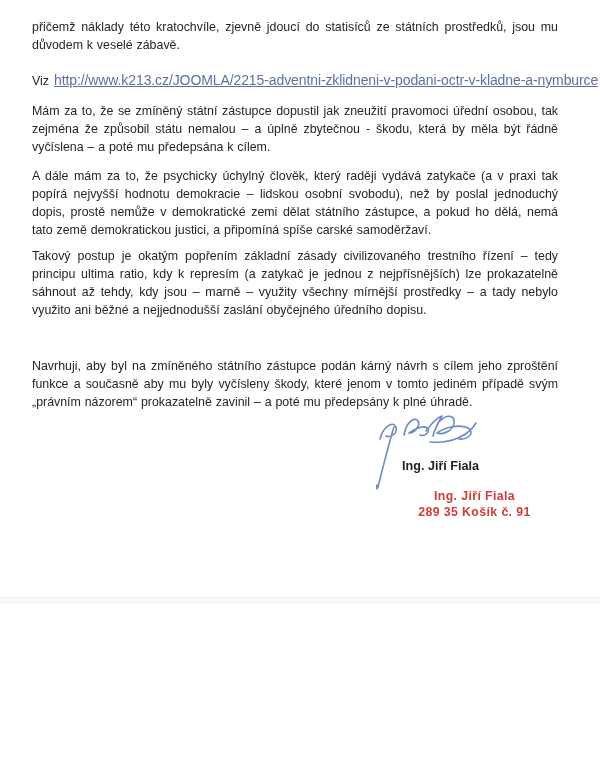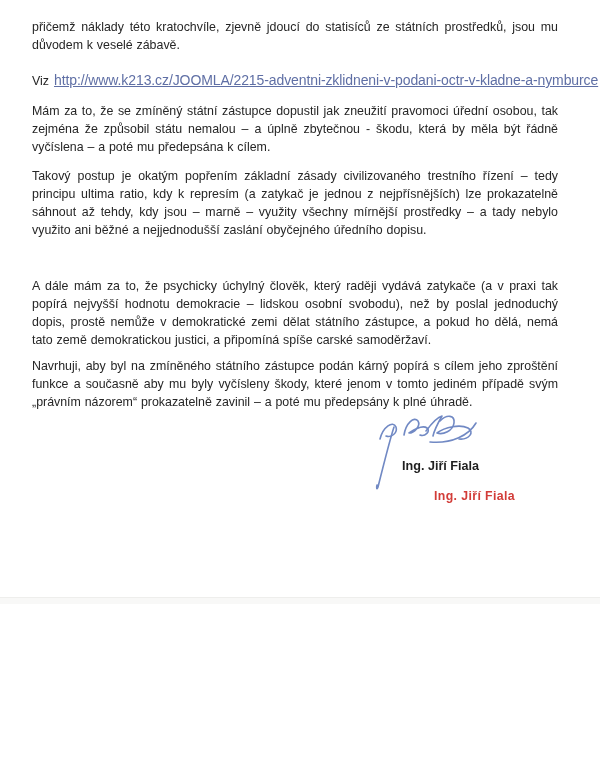--- a/index.html
+++ b/index.html
@@ -91,38 +91,39 @@
 <body>
 
 <div class="page">
 
   <p class="para p1">přičemž náklady této kratochvíle, zjevně jdoucí do statisíců ze státních prostředků, jsou mu důvodem k veselé zábavě.</p>
 
   <p class="para vizline"><span class="viz-prefix">Viz</span><a class="link">http://www.k213.cz/JOOMLA/2215-adventni-zklidneni-v-podani-octr-v-kladne-a-nymburce</a></p>
 
   <p class="para p2">Mám za to, že se zmíněný státní zástupce dopustil jak zneužití pravomoci úřední osobou, tak zejména že způsobil státu nemalou – a úplně zbytečnou -  škodu, která by měla být řádně vyčíslena – a poté mu předepsána k cílem.</p>
 
+  <p class="para p3">A dále mám za to, že psychicky úchylný člověk, který raději vydává zatykače (a v praxi tak popírá nejvyšší hodnotu demokracie – lidskou osobní svobodu), než by poslal jednoduchý dopis, prostě nemůže v demokratické zemi dělat státního zástupce, a pokud ho dělá, nemá tato země demokratickou justici, a připomíná spíše carské samoděržaví.</p>
+
   <p class="para p4">Takový postup je okatým popřením základní zásady civilizovaného trestního řízení – tedy principu ultima ratio, kdy k represím (a zatykač je jednou z nejpřísnějších) lze prokazatelně sáhnout až tehdy, kdy jsou – marně – využity všechny mírnější prostředky – a tady nebylo využito ani běžné a nejjednodušší zaslání obyčejného úředního dopisu.</p>
 
-  <p class="para p3">A dále mám za to, že psychicky úchylný člověk, který raději vydává zatykače (a v praxi tak popírá nejvyšší hodnotu demokracie – lidskou osobní svobodu), než by poslal jednoduchý dopis, prostě nemůže v demokratické zemi dělat státního zástupce, a pokud ho dělá, nemá tato země demokratickou justici, a připomíná spíše carské samoděržaví.</p>
-
-  <p class="para p5">Navrhuji, aby byl na zmíněného státního zástupce podán kárný popírá s cílem jeho zproštění funkce a současně aby mu byly vyčísleny škody, které jenom v tomto jediném případě svým „právním názorem“ prokazatelně zavinil – a poté mu předepsány k plné úhradě.</p>
+  <p class="para p5">Navrhuji, aby byl na zmíněného státního zástupce podán kárný návrh s cílem jeho zproštění funkce a současně aby mu byly vyčísleny škody, které jenom v tomto jediném případě svým „právním názorem“ prokazatelně zavinil – a poté mu předepsány k plné úhradě.</p>
 
   <div class="sig-block">
     <svg class="sig-svg" viewBox="0 0 120 82" fill="none" stroke="#7189c4" stroke-width="1.6" stroke-linecap="round" stroke-linejoin="round">
       <path d="M26,16 C22,28 15,56 10,76 C9,79 8,78 9,74"></path>
       <path d="M12,28 C15,16 25,9 28,16 C30,22 23,27 18,25"></path>
       <path d="M36,24 C38,12 46,5 50,10 C53,15 46,22 41,22 C47,18 55,14 59,17 C63,20 57,26 52,24"></path>
       <path d="M58,20 C64,12 70,6 74,5 C70,12 66,20 65,25"></path>
       <path d="M72,10 C79,3 87,4 86,12 C85,20 75,24 69,22 C77,16 92,13 100,17 C107,21 101,29 91,28"></path>
       <path d="M108,12 C101,24 84,33 62,31"></path>
     </svg>
     <div class="typed-name">Ing. Jiří Fiala</div>
     <div class="stamp">
       <div>Ing. Jiří Fiala</div>
+      <div>289 35  Košík  č. 91</div>
     </div>
   </div>
 
   <div class="date-line">V Praze, dne 17. prosince 2015</div>
 
   <div class="scan-edge"></div>
 
 </div>
 
 </body></html>

